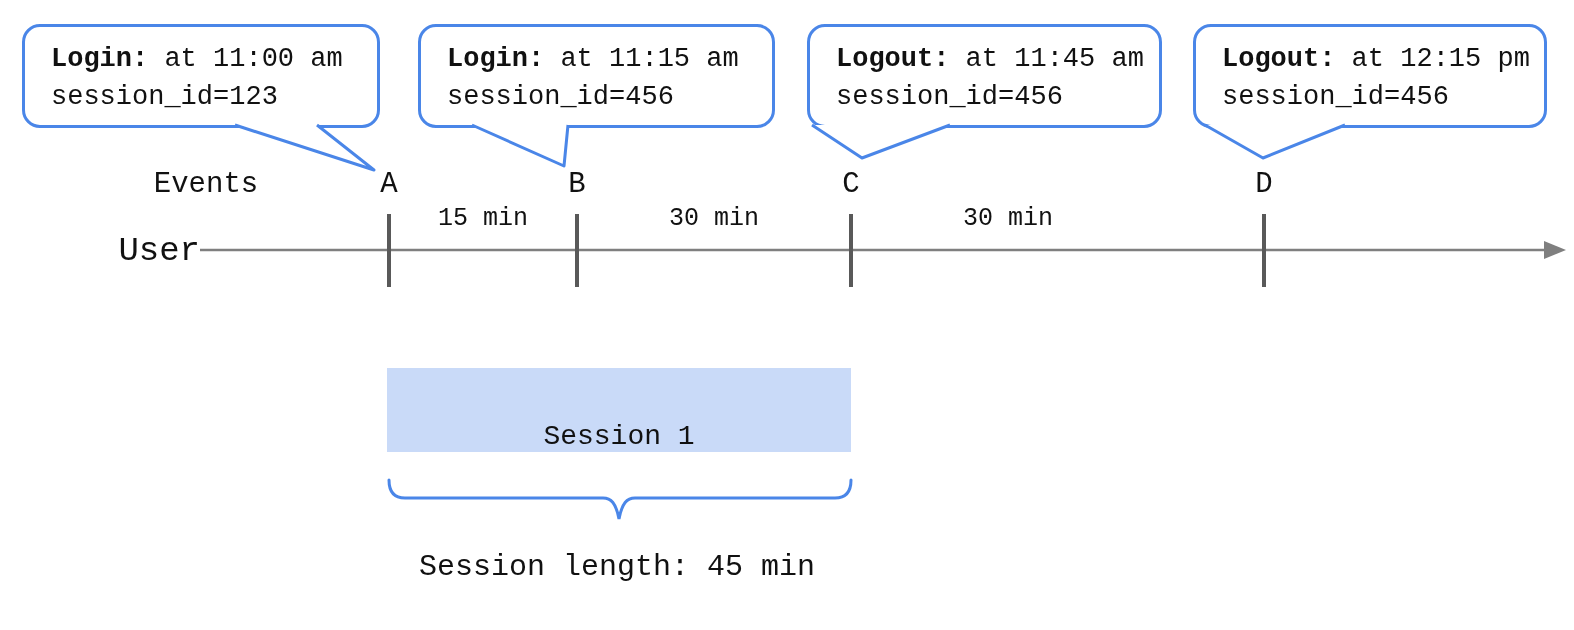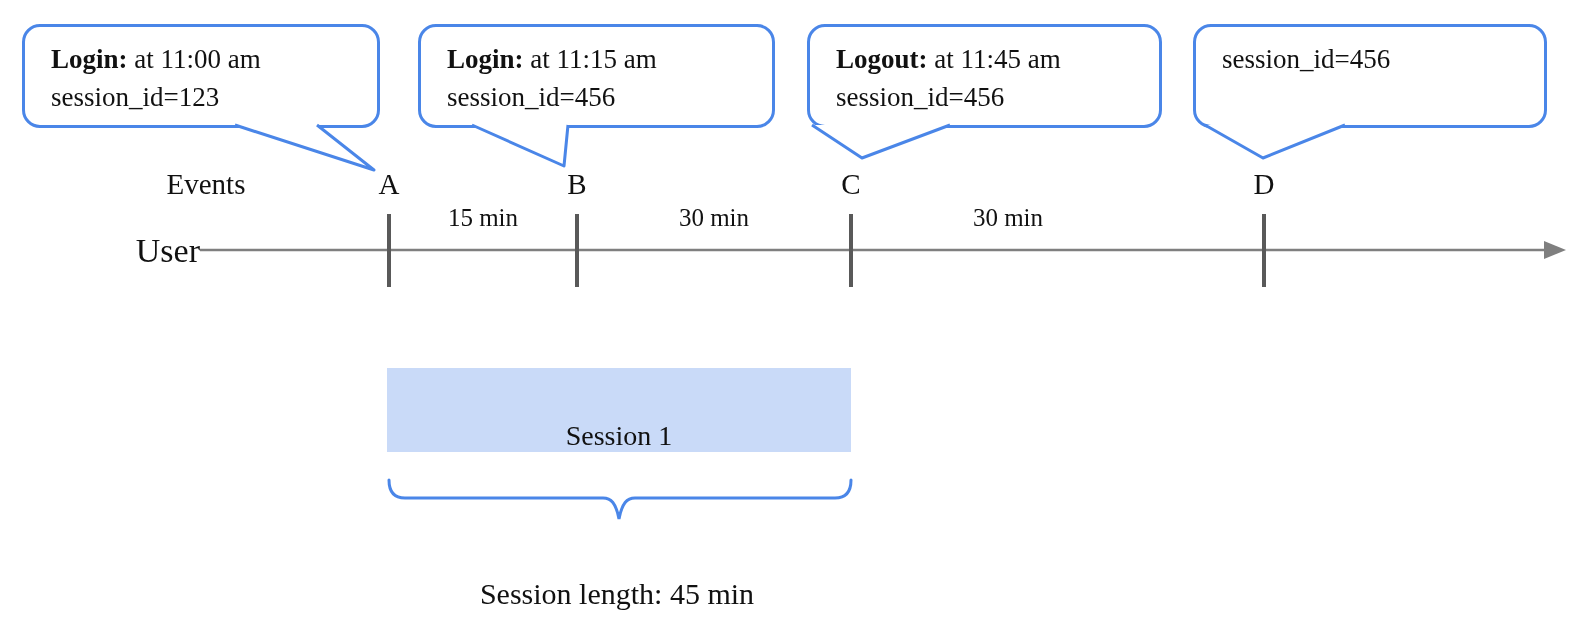--- a/index.html
+++ b/index.html
@@ -1,21 +1,21 @@
 <!DOCTYPE html>
 <html><head>
 <meta charset="utf-8">
 <style>
   html, body { margin: 0; padding: 0; background: #ffffff; }
   #canvas {
     position: relative;
     width: 1574px;
     height: 630px;
     background: #ffffff;
-    font-family: Liberation Serif, serif;
+    font-family: Liberation Mono, monospace;
     color: #111111;
     overflow: hidden;
   }
   
   .bubble {
     position: absolute;
     top: 24px;
     height: 104px;
     box-sizing: border-box;
     background: #ffffff;
@@ -58,41 +58,42 @@
     left: 387px; top: 368px;
     width: 464px; height: 84px;
     background: #c9daf8;
     display: flex;
     align-items: flex-end;
     justify-content: center;
     font-size: 28px;
     z-index: 1;
   }
   #session-length-label {
-    left: 417px; top: 577px; width: 400px; font-size: 30px;
+    left: 417px; top: 550px; width: 400px; font-size: 30px;
   }
 </style>
 </head>
 <body>
 
 <div id="canvas">
 
   <div class="bubble" id="bubble-1">
     <div><span class="b-title">Login:</span><span> at 11:00 am</span></div>
     <div>session_id=123</div>
   </div>
   <div class="bubble" id="bubble-2">
     <div><span class="b-title">Login:</span><span> at 11:15 am</span></div>
     <div>session_id=456</div>
   </div>
   <div class="bubble" id="bubble-3">
     <div><span class="b-title">Logout:</span><span> at 11:45 am</span></div>
     <div>session_id=456</div>
   </div>
   <div class="bubble" id="bubble-4">
+    <div><span class="b-title">Logout:</span><span> at 12:15 pm</span></div>
     <div>session_id=456</div>
   </div>
 
   <div id="session-box">
     <span>Session 1</span>
   </div>
 
   <svg id="overlay" viewBox="0 0 1574 630" xmlns="http://www.w3.org/2000/svg">
 
     <path d="M 235 125 L 374 170 L 317 125" fill="#ffffff" stroke="#4a86e8" stroke-width="3" stroke-linejoin="round"></path>

